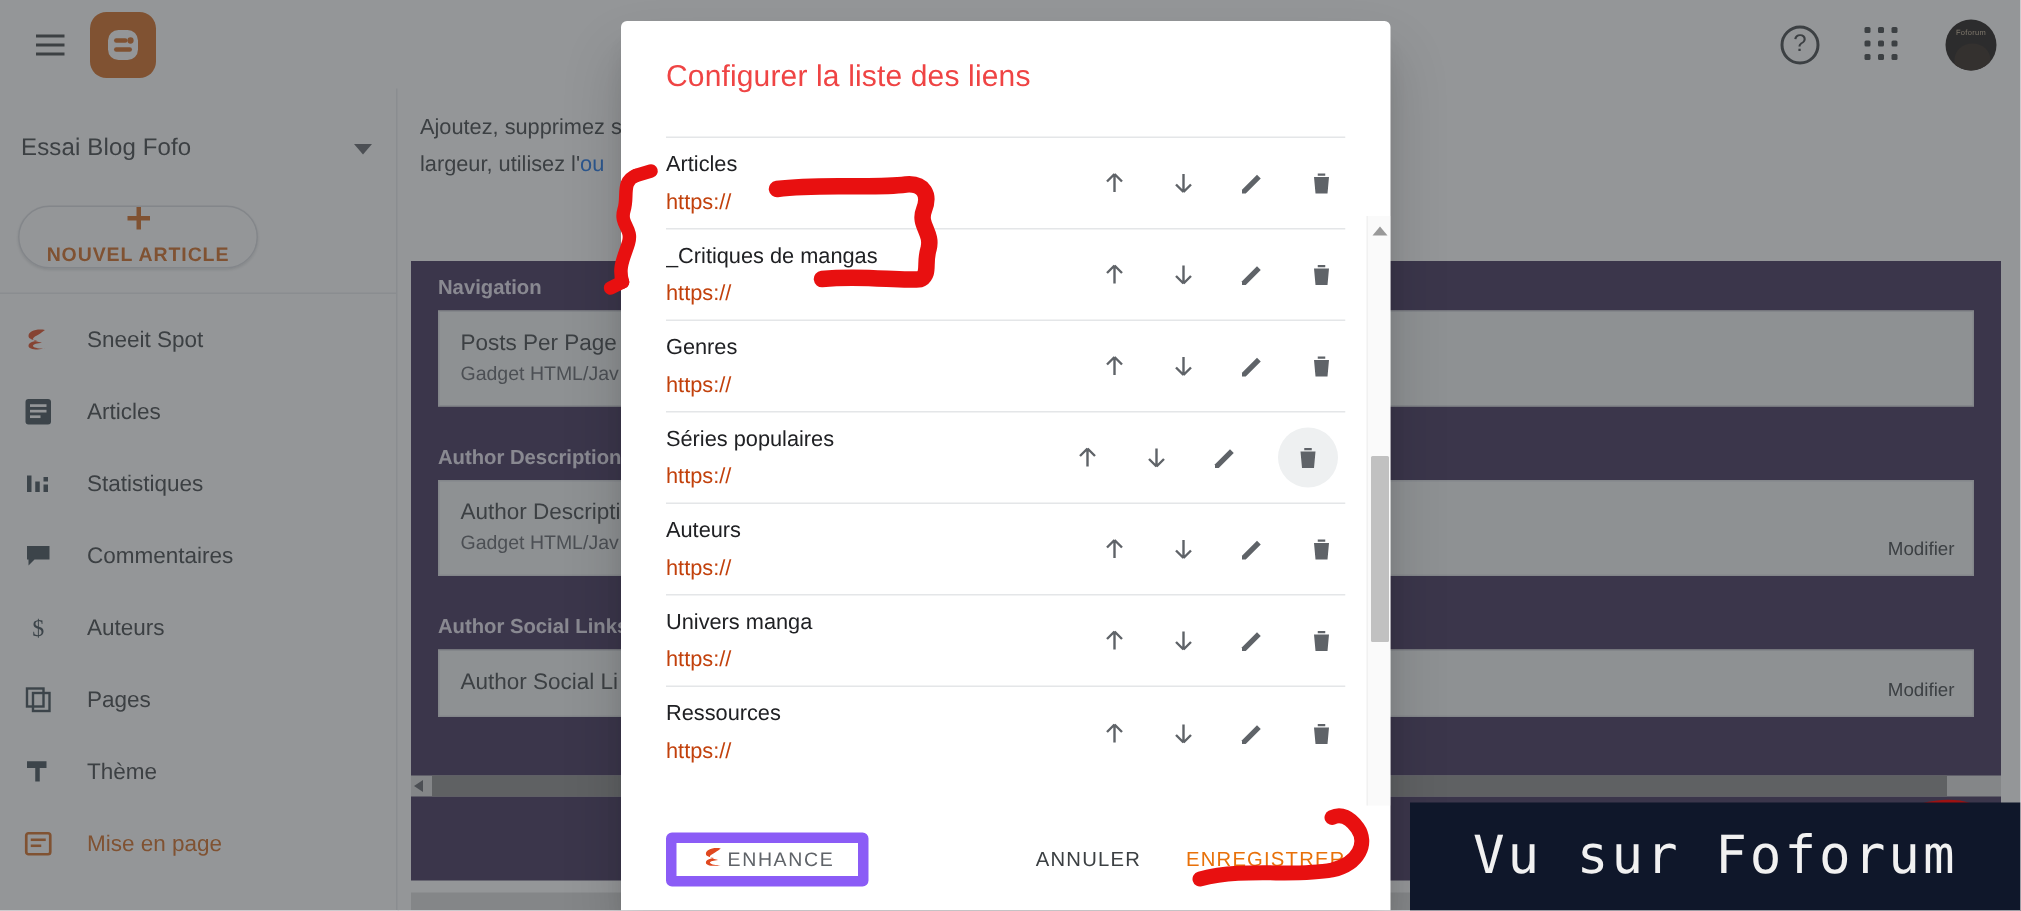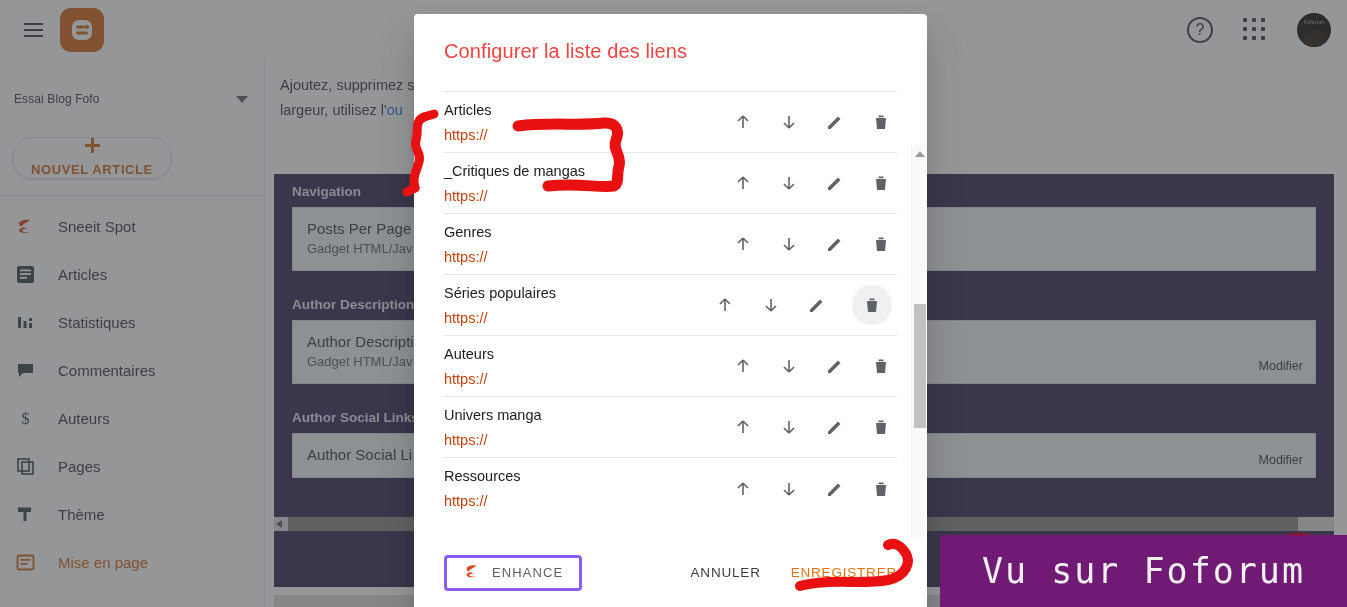--- a/index.html
+++ b/index.html
@@ -36,21 +36,21 @@
     overflow:hidden; position: relative; }
   .avatar::after { content:''; position:absolute; left:6px; top:16px; width: 24px; height: 22px;
     border-radius: 50% 50% 40% 40%; background: #2b2018; }
   .avatar-txt { position:absolute; top:6px; left:0; right:0; text-align:center;
     font-size: 5px; color: #cbb79a; letter-spacing: .2px;}
 
   
   .sidebar { position: absolute; top: 59px; left: 0; width: 265px; height: 548px; background: #fff;
     border-right: 1px solid #e8eaed; }
   .blog-select { display:flex; align-items:center; height: 52px; padding: 0 16px 0 14px; margin-top: 14px;}
-  .blog-name { font-size: 12px; color: #3c4043; letter-spacing: .1px; }
+  .blog-name { font-size: 16px; color: #3c4043; letter-spacing: .1px; }
   .caret { margin-left: auto; width:0;height:0;border-left:6px solid transparent;
     border-right:6px solid transparent;border-top:7px solid #5f6368; }
   .new-post {
     margin: 12px 0 0 12px; height: 42px; width: 160px; border: 1px solid #dadce0; border-radius: 22px;
     display: flex; align-items: center; gap: 9px; padding: 0 16px;
     color: #d2691e; font-size: 13px; font-weight: 700; letter-spacing: .6px;
     box-shadow: 0 1px 2px rgba(60,64,67,.18);
     flex-direction: column;
   }
   .plus { position: relative; width: 15px; height: 15px; flex: none;}
@@ -111,32 +111,32 @@
   .mscroll { position: absolute; right: 0px; top: 65px; width: 16px; height: 455px; background: #fafafa;
      border-left: 1px solid #f1f1f1; }
   .mscroll .arrow-up, .mscroll .arrow-dn { position:absolute; left:3px; width:0;height:0;
      border-left:5px solid transparent; border-right:5px solid transparent; }
   .mscroll .arrow-up { top: 7px; border-bottom: 6px solid #999; }
   .mscroll .thumb { position:absolute; left:2px; width: 12px; top: 160px; height: 124px;
      background: #c1c1c1; border-radius: 1px;}
 
   .modal-footer { height: 70px; display: flex; align-items: center; padding: 0 30px;
      border-top: 1px solid transparent; }
-  .enhance-btn { height: 36px; border: 3px solid #8b5cf6; border-radius: 4px; display: flex;
-     align-items: center; gap: 11px; padding: 0 16px; color: #5f6368; font-size: 13px; letter-spacing: 1.1px;}
+  .enhance-btn { height: 36px; border: 7px solid #8b5cf6; border-radius: 4px; display: flex;
+     align-items: center; padding: 0 16px; color: #5f6368; font-size: 13px; letter-spacing: 1.1px;}
   .footer-right { margin-left: auto; display: flex; align-items: center; gap: 30px; }
   .btn-flat { font-size: 13.5px; letter-spacing: .8px; color: #3c4043; font-weight: 500; }
   .btn-flat.primary { color: #e8710a; }
   .sneeit-s { display:block; }
 
   
   .annot { position: absolute; pointer-events: none; }
   .watermark {
     position: absolute; left: 940px; top: 535px; width: 407px; height: 72px;
-    background: #701a75; display: flex; align-items: center; justify-content: center;
+    background: #0f172a; display: flex; align-items: center; justify-content: center;
   }
   .watermark span { font-family: "DejaVu Sans Mono", monospace; color: #f1f1f1;
     font-size: 35px; letter-spacing: 2px; }
 </style>
 </head>
 <body>
 
 <div id="root">
 
   <div class="bg-app">

